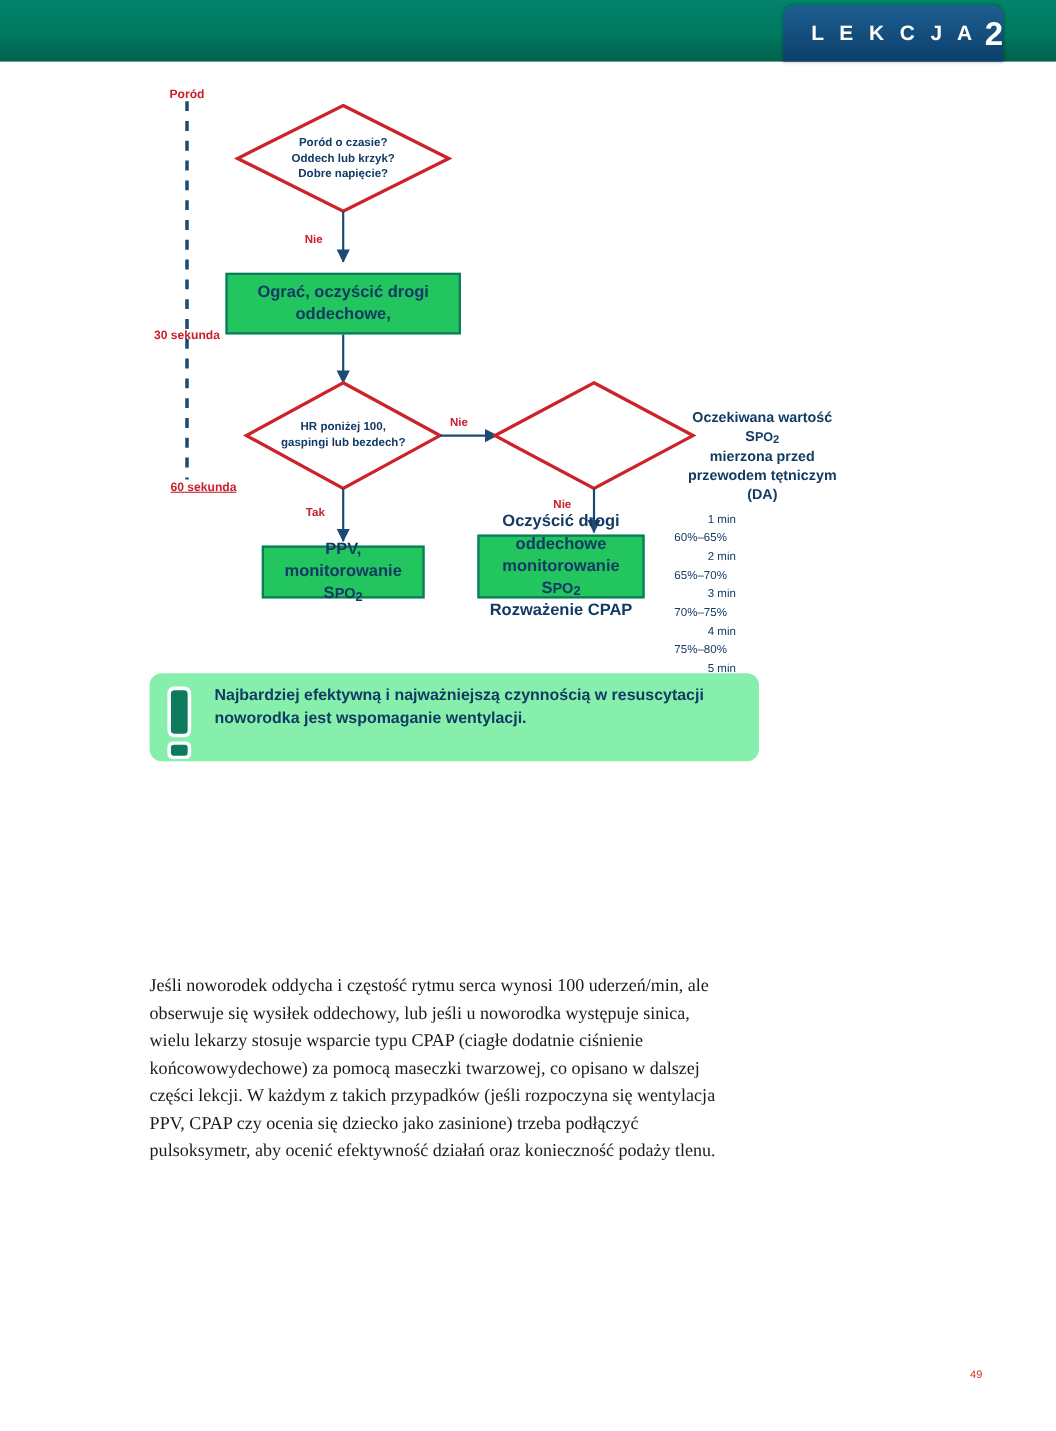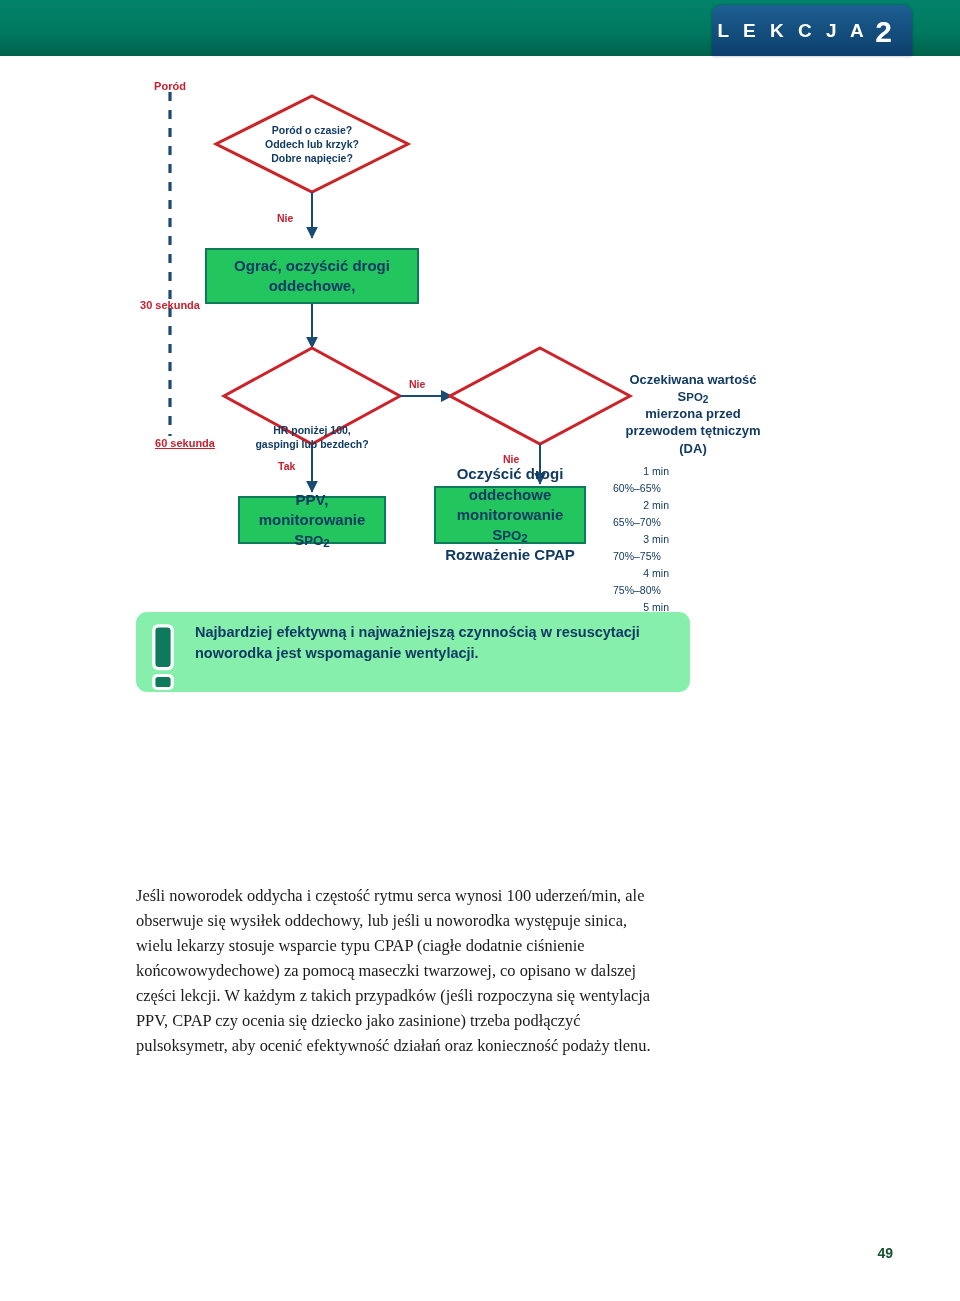--- a/index.html
+++ b/index.html
@@ -25,21 +25,20 @@
   #lesson-tab {
     position: absolute;
     left: 712px; top: 5px;
     width: 200px; height: 51px;
     border-radius: 9px 9px 0 0;
     background: linear-gradient(180deg, #1f5f93 0%, #15507f 45%, #0c3f6c 100%);
     box-shadow: 0 0 3px rgba(0,0,0,.35);
     display: flex;
     align-items: center;
     justify-content: flex-end;
-    padding-right: 20px;
     box-sizing: border-box;
   }
   #lesson-tab .tab-word {
     color: #ffffff;
     font-size: 19px;
     font-weight: bold;
     letter-spacing: 4.5px;
     line-height: 1;
   }
   #lesson-tab .tab-num {
@@ -166,23 +165,23 @@
     color: #1a1a1a;
     text-align: left;
   }
 
   
   #page-number {
     position: absolute;
     left: 0; top: 1245px;
     width: 893px;
     text-align: right;
-    font-size: 14px;
-    font-weight: bold;
-    color: #14532d;
+    font-size: 10px;
+    font-weight: normal;
+    color: #c2410c;
   }
 </style>
 </head>
 <body>
 
 <div id="header-bar"></div>
 
 <div id="lesson-tab">
   <span class="tab-word">L E K C J A</span>
   <span class="tab-num">2</span>
@@ -223,21 +222,21 @@
       <div>Dobre napięcie?</div>
     </div>
   </div>
 
   <div class="fnode gbox" style="left:205px; top:192px; width:214px; height:56px;">
     <div>
       <div>Ograć, oczyścić drogi oddechowe,</div>
     </div>
   </div>
 
-  <div class="fnode diamond-text" style="left:232px; top:322px; width:160px; height:36px;margin-top:42px;">
+  <div class="fnode diamond-text" style="left:232px; top:322px; width:160px; height:36px;">
     <div>
       <div>HR poniżej 100,</div>
       <div>gaspingi lub bezdech?</div>
     </div>
   </div>
 
 
   <div class="fnode gbox" style="left:238px; top:440px; width:148px; height:48px;">
     <div>
       <div>PPV,</div>

